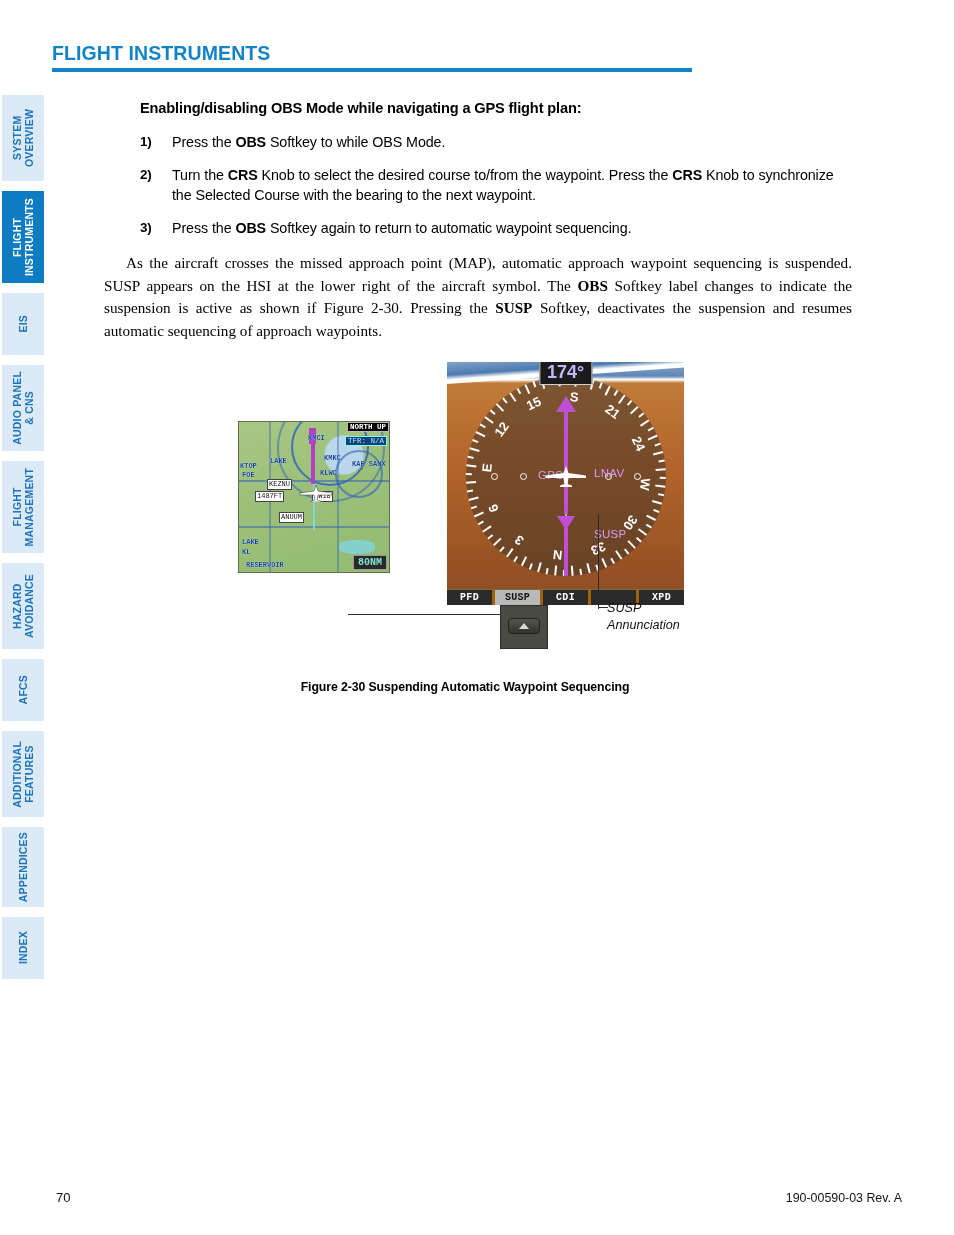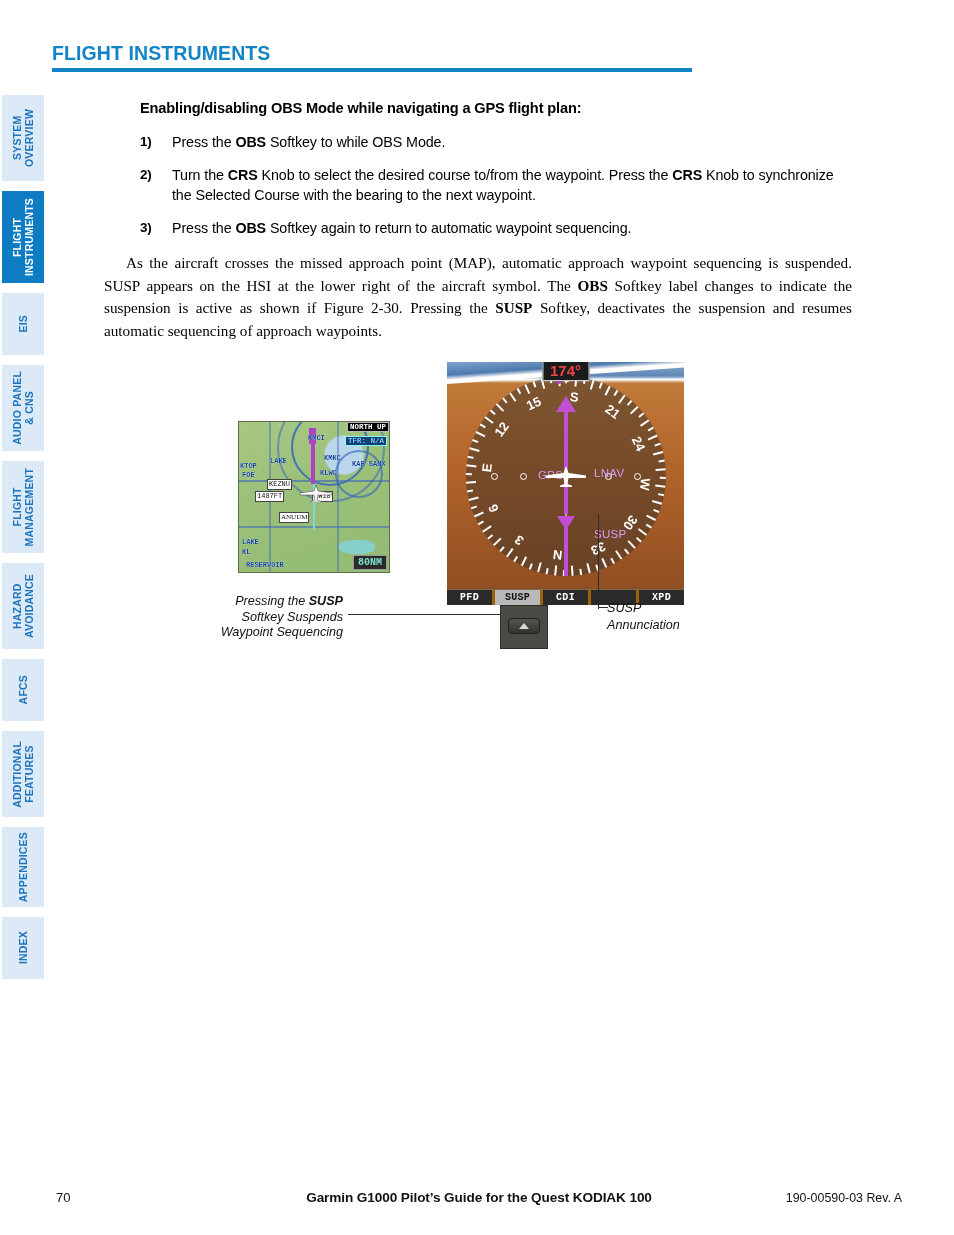--- a/index.html
+++ b/index.html
@@ -135,22 +135,22 @@
     color:#ffffff;font-size:13px;font-weight:bold;
     font-family:"Liberation Sans", sans-serif;
   }
   .lubber{
     position:absolute;left:50%;top:10px;margin-left:-7px;width:0;height:0;
     border-left:7px solid transparent;border-right:7px solid transparent;
     border-top:12px solid #ffffff;
   }
   .hdgbox{
     position:absolute;left:50%;top:-2px;transform:translateX(-50%);
-    background:#1b1b1b;border:1px solid #cfcfcf;color:#ef4444;
-    font-size:15px;font-weight:bold;padding:1px 7px;letter-spacing:0;
+    background:#1b1b1b;border:1px solid #cfcfcf;color:#c4b5fd;
+    font-size:18px;font-weight:bold;padding:1px 7px;letter-spacing:0;
     font-family:"Liberation Sans", sans-serif;z-index:6;
   }
   .hdgbug{
     position:absolute;left:50%;top:12px;margin-left:-12px;width:9px;height:10px;
     background:#b041c4;clip-path:polygon(0 0,100% 0,70% 100%,30% 100%);
   }
   .crs-needle{position:absolute;left:50%;top:28px;margin-left:-2px;width:4px;height:52px;background:#c14fd6;}
   .crs-arrow{
     position:absolute;left:50%;top:20px;margin-left:-10px;width:0;height:0;
     border-left:10px solid transparent;border-right:10px solid transparent;
@@ -334,21 +334,21 @@
           <div class="mlabel blue" style="left: 2px; top: 49px;">FOE</div>
           <div class="mlabel blue" style="left: 112px; top: 38px;">KAF SANX</div>
           <div class="mlabel blue" style="left: 2px; top: 116px;">LAKE</div>
           <div class="mlabel blue" style="left: 2px; top: 126px;">KL</div>
           <div class="mlabel blue" style="left: 6px; top: 139px;">RESERVOIR</div>
         </div>
       <div id="map-white-labels">
           <div class="mlabel" style="left: 28px; top: 57px;">KEZNU</div>
           <div class="mlabel" style="left: 16px; top: 69px;">1487FT</div>
           <div class="mlabel" style="left: 73px; top: 69px;">RW18</div>
-          <div class="mlabel" style="left: 40px; top: 90px; font-family: Liberation Serif, serif;">ANUUM</div>
+          <div class="mlabel" style="left: 40px; top: 90px;">ANUUM</div>
         </div>
 
       <svg style="position:absolute;left:60px;top:62px;" width="34" height="18" viewBox="0 0 34 18">
         <path d="M17 1 L19 7 L33 9 L33 11 L19 11 L18 16 L22 17 L22 18 L12 18 L12 17 L16 16 L15 11 L1 11 L1 9 L15 7 Z" fill="#ffffff" stroke="#333" stroke-width=".5"></path>
       </svg>
     </div>
 
     <div class="pfd">
       <div class="horizon"></div>
 
@@ -641,35 +641,30 @@
         <div class="sk blank"></div>
         <div class="sk">XPD</div>
       </div>
 
     <div class="hwkey">
       <div class="hwbtn">
         <div class="hwtri"></div>
       </div>
     </div>
 
-    <div class="callout-left">
-      <span>Pressing the </span><b>SUSP</b><br>
-      <span>Softkey Suspends</span><br>
-      <span>Waypoint Sequencing</span>
-    </div>
     <div class="leader-l"></div>
 
     <div class="leader-r1"></div>
     <div class="leader-r2"></div>
     <div class="callout-right">
       <div>SUSP</div>
       <div>Annunciation</div>
     </div>
 
+    <div class="figcap">Figure 2-30  Suspending Automatic Waypoint Sequencing</div>
   </div>
 
   <div class="footer">
     <div class="fpage">70</div>
-    <div class="fmid">Garmin G1000 Pilot’s Guide for the Quest KODIAK 100</div>
     <div class="fright">190-00590-03  Rev. A</div>
   </div>
 
 </div>
 
 </body></html>

